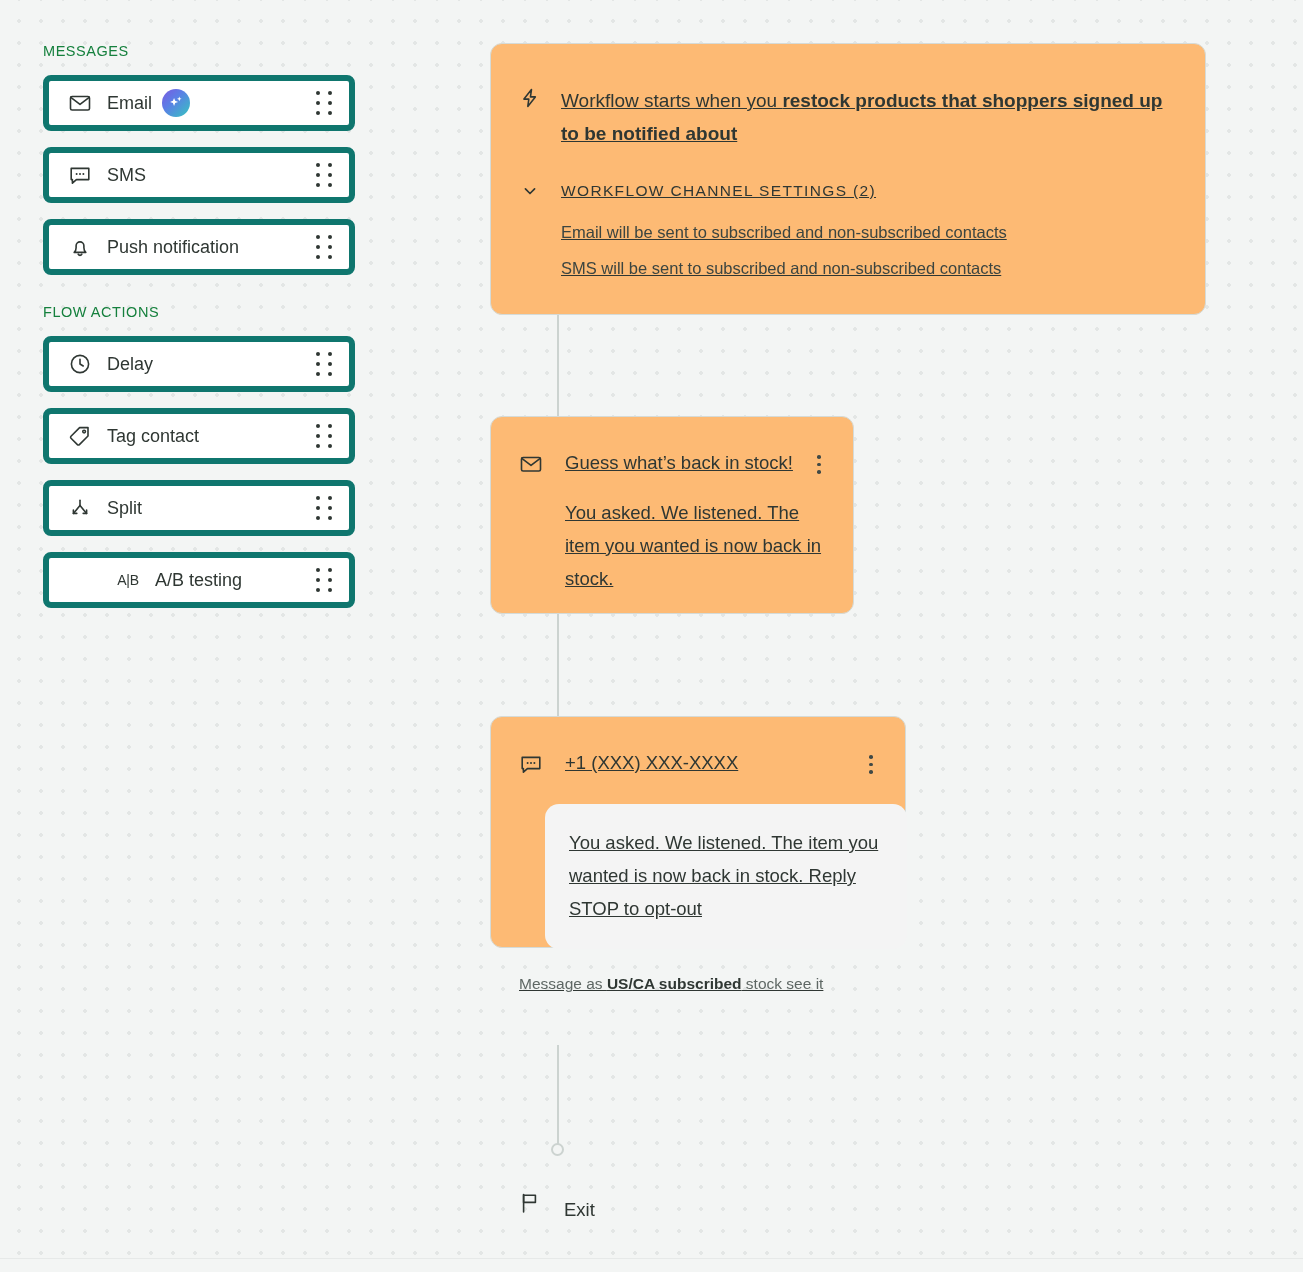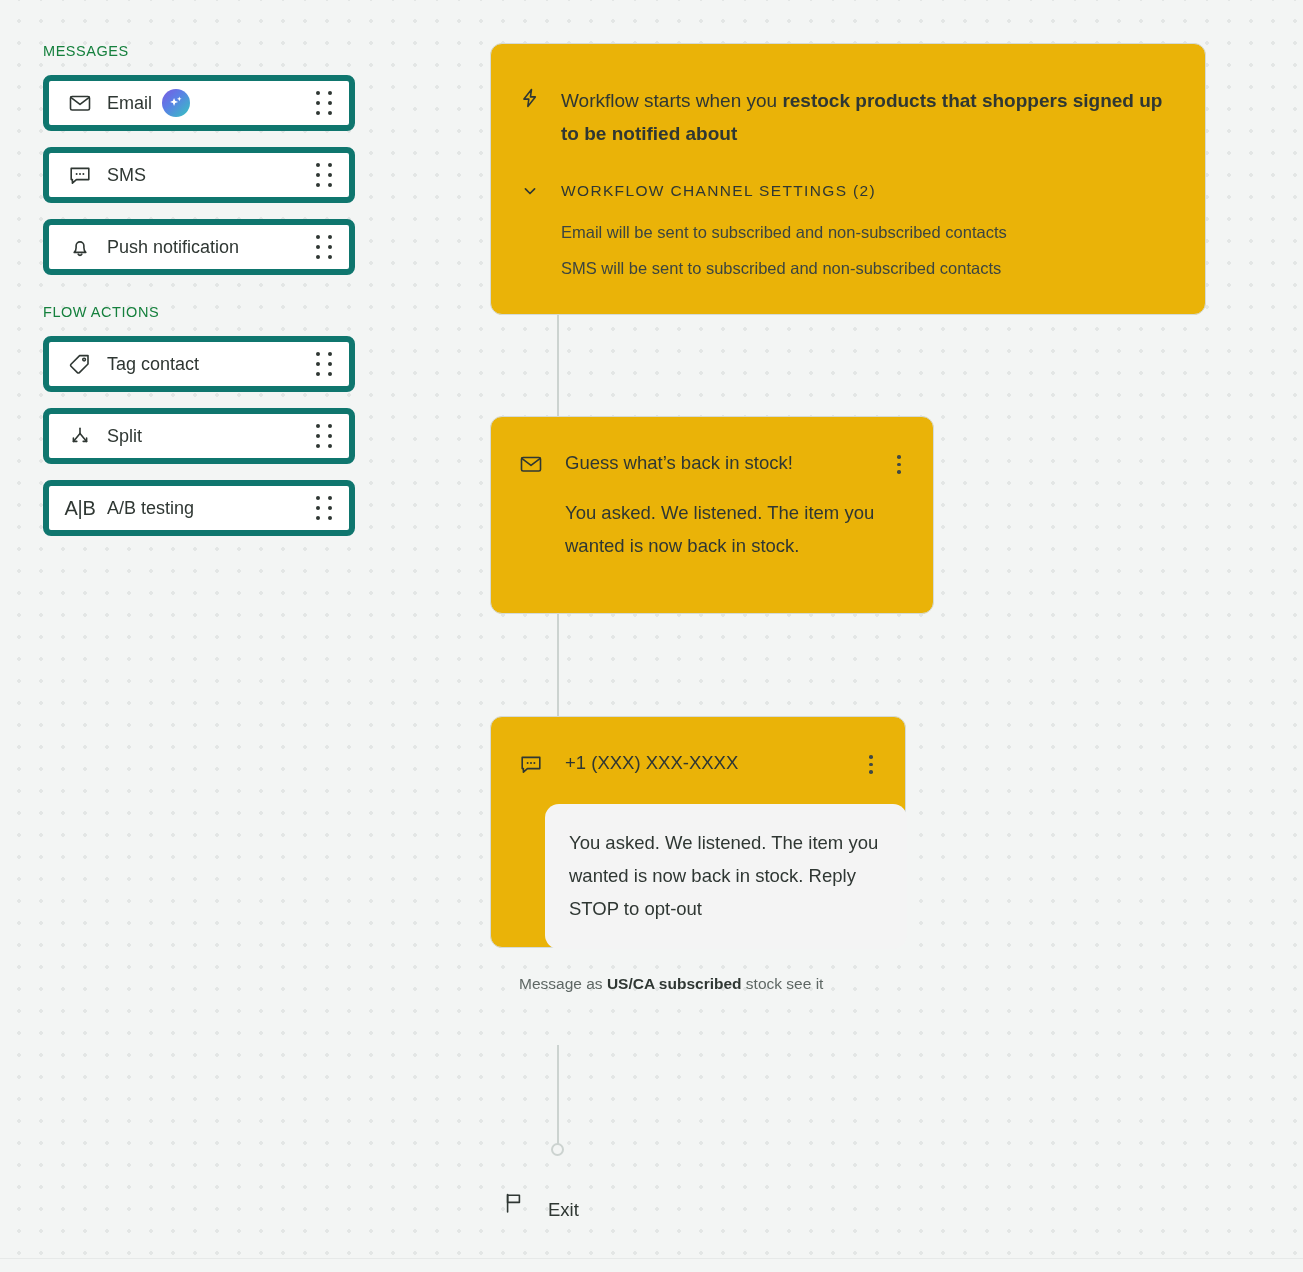--- a/index.html
+++ b/index.html
@@ -64,23 +64,24 @@
   }
 
   .palette-label {
     margin-left: 15px;
     font-size: 18px;
     color: #2f3733;
     white-space: nowrap;
   }
 
   .ab-glyph {
-    font-size: 20px;
+    font-size: 14px;
     letter-spacing: -0.3px;
     font-family: "Liberation Sans", sans-serif;
+    margin-left: 48px;
   }
 
   .ai-badge {
     width: 28px;
     height: 28px;
     border-radius: 50%;
     margin-left: 10px;
     background: linear-gradient(135deg, #7a5ae0 0%, #5b7ee6 40%, #35c5c0 100%);
     display: flex;
     align-items: center;
@@ -104,24 +105,25 @@
     border-radius: 50%;
     background: #2f3733;
     display: block;
   }
 
   
   #flow { position: absolute; left: 0; top: 0; }
 
   .node-card {
     position: absolute;
-    background: #eab308;
+    background: #fdba74;
     border: 1px solid #d5dbd8;
     border-radius: 12px;
     z-index: 2;
+    text-decoration: underline;
   }
 
   
   #trigger-card {
     left: 490px;
     top: 43px;
     width: 716px;
     height: 272px;
     padding: 40px 34px 0 28px;
   }
@@ -173,21 +175,21 @@
     line-height: 26px;
     color: #3c4540;
     margin-bottom: 10px;
   }
   .settings-line:last-child { margin-bottom: 8px; }
 
   
   #email-card {
     left: 490px;
     top: 416px;
-    width: 444px;
+    width: 364px;
     height: 198px;
     padding: 34px 24px 0 28px;
   }
 
   .node-head { display: flex; align-items: flex-start; }
   .node-head-icon {
     flex: 0 0 24px; width: 24px; height: 24px;
     color: #2f3733; margin-top: 1px;
   }
   .node-head-title {
@@ -269,21 +271,21 @@
     top: 1143px;
     width: 13px; height: 13px;
     border-radius: 50%;
     background: #f3f5f4;
     border: 2px solid #ccd3d0;
     z-index: 2;
   }
 
   #exit-node {
     position: absolute;
-    left: 502px;
+    left: 518px;
     top: 1185px;
     display: flex;
     align-items: center;
     z-index: 2;
   }
   .exit-flag {
     width: 24px; height: 24px;
     color: #2f3733;
     display: flex; align-items: center; justify-content: center;
   }
@@ -369,20 +371,37 @@
           <span></span>
           <span></span>
           <span></span>
       </span>
     </div>
   </div>
 
   <div class="rail-group">
     <div class="rail-heading">FLOW ACTIONS</div>
 
+    <div class="palette-card">
+      <span class="palette-icon">
+        <svg width="24" height="24" viewBox="0 0 24 24" fill="none" stroke="currentColor" stroke-width="1.6" stroke-linecap="round" stroke-linejoin="round">
+          <circle cx="12" cy="12" r="8.6"></circle>
+          <path d="M12 7.2V12l3.2 2"></path>
+        </svg>
+      </span>
+      <span class="palette-label">Delay</span>
+      <span class="drag-handle">
+        <span></span>
+          <span></span>
+          <span></span>
+          <span></span>
+          <span></span>
+          <span></span>
+      </span>
+    </div>
 
     <div class="palette-card">
       <span class="palette-icon">
         <svg width="24" height="24" viewBox="0 0 24 24" fill="none" stroke="currentColor" stroke-width="1.6" stroke-linecap="round" stroke-linejoin="round">
           <path d="M11.6 3.6H20v8.4l-8.6 8.6a1.4 1.4 0 0 1-2 0l-6.4-6.4a1.4 1.4 0 0 1 0-2z"></path>
           <circle cx="16.1" cy="7.6" r="1.35"></circle>
         </svg>
       </span>
       <span class="palette-label">Tag contact</span>
       <span class="drag-handle">

